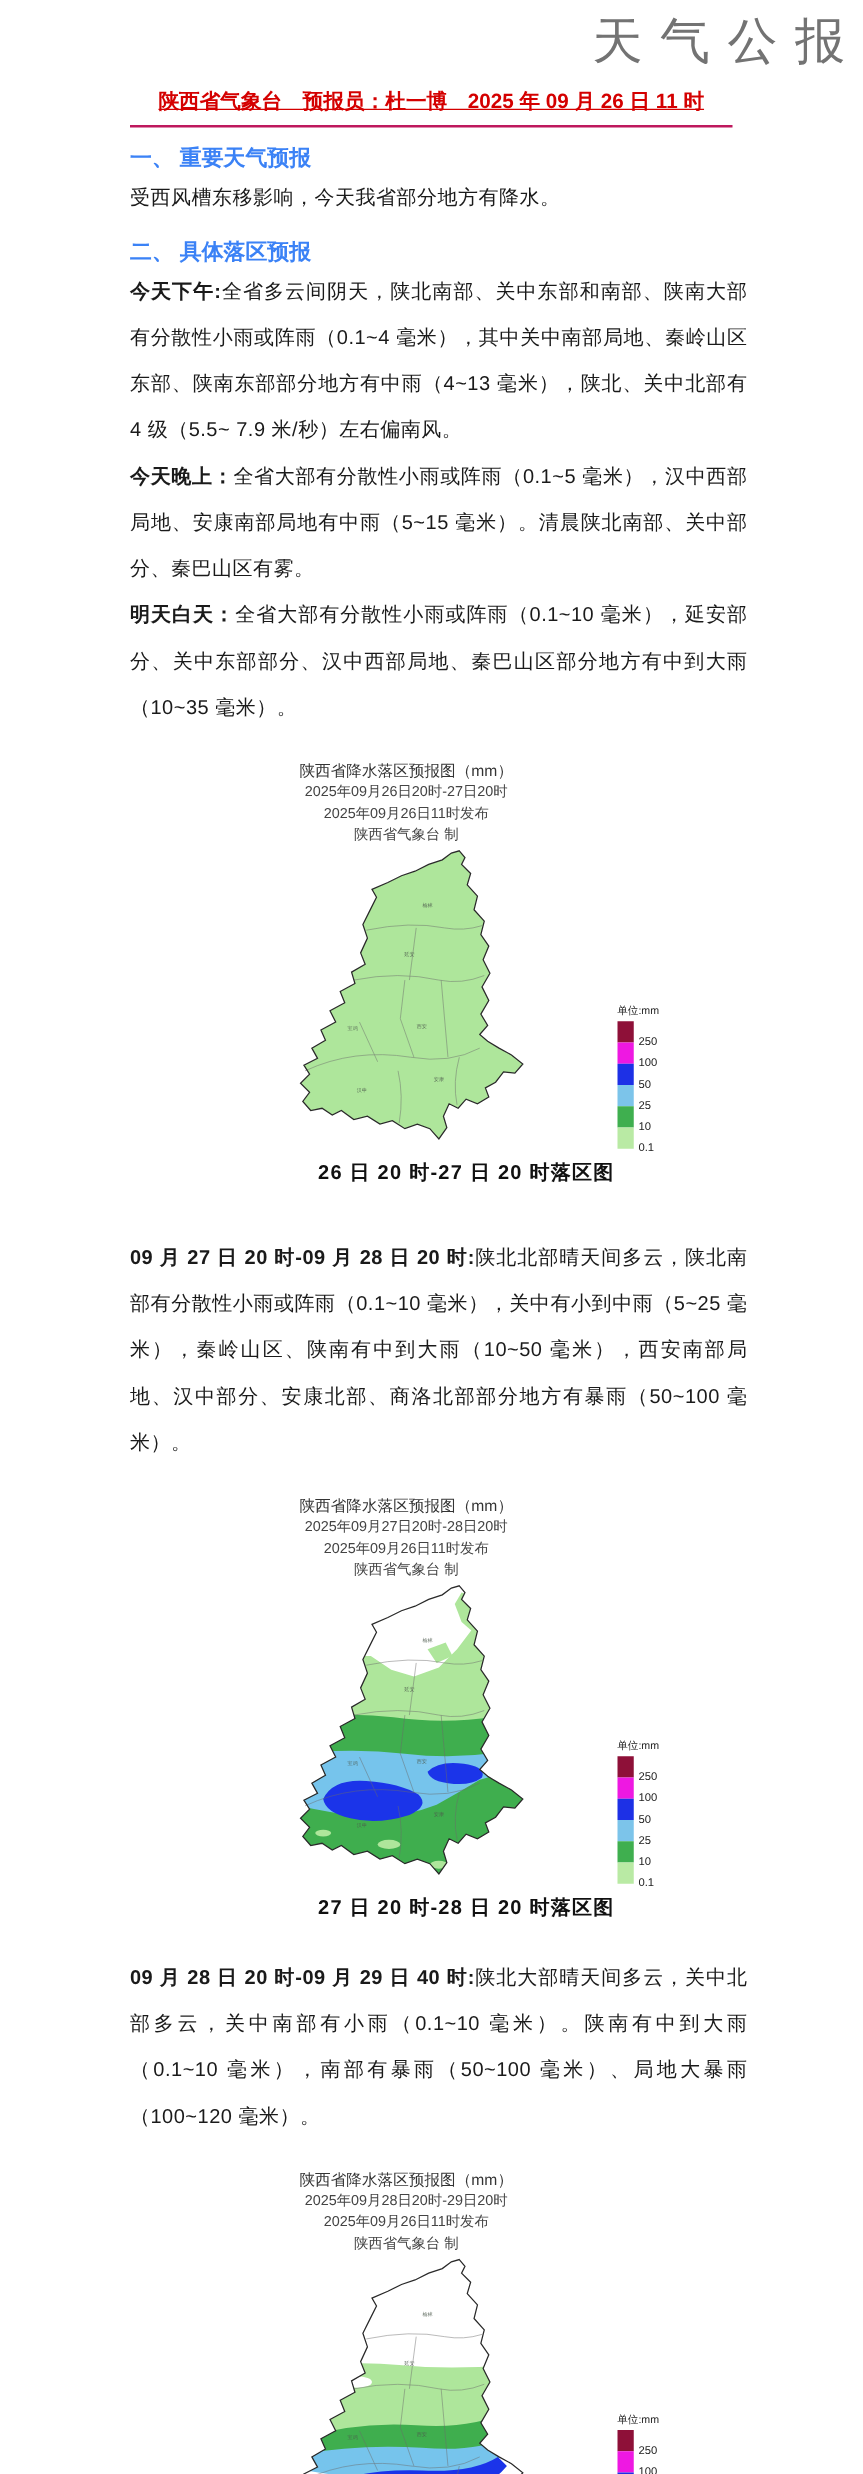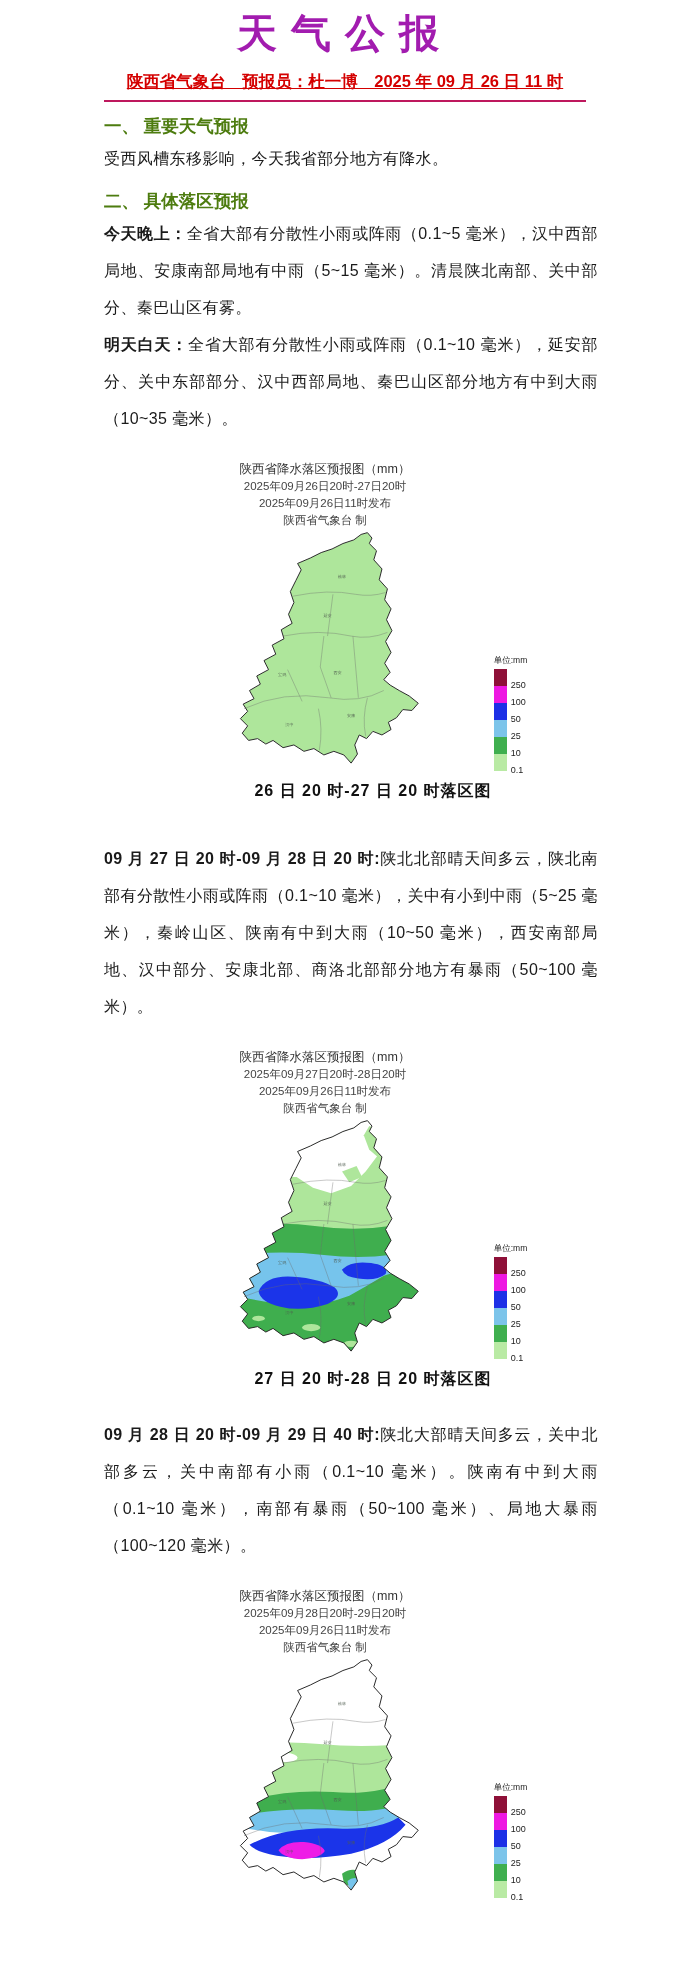--- a/index.html
+++ b/index.html
@@ -1,20 +1,20 @@
 <!DOCTYPE html>
 <html><head>
 <meta charset="utf-8">
 <style>
   html,body{margin:0;padding:0;background:#fff;}
   .page{width:690px;background:#fff;font-family:"Liberation Sans","DejaVu Sans",sans-serif;color:#1a1a1a;overflow:hidden;}
-  .doc-title{margin:10px 0 0 0;text-align:center;color:#a21caf;font-size:40px;font-weight:700;letter-spacing:14px;line-height:46px;}
+  .doc-title{margin:10px 0 0 0;text-align:right;color:#737373;font-size:40px;font-weight:400;letter-spacing:14px;line-height:46px;}
   .byline{margin:12px 104px 0 104px;text-align:center;color:#d40000;font-weight:bold;font-size:16.5px;line-height:26px;padding-bottom:6px;border-bottom:2px solid #be185d;text-decoration:underline;}
   .content{padding:0 92px 14px 104px;}
-  .sec-head{margin:10px 0 0 0;font-size:17.5px;font-weight:bold;line-height:28px;color:#4d7c0f;}
+  .sec-head{margin:10px 0 0 0;font-size:17.5px;font-weight:bold;line-height:28px;color:#3b82f6;}
   .body-text{margin:0;font-size:16px;line-height:37px;text-align:justify;letter-spacing:0.4px;}
   .body-text b{font-weight:bold;}
   .map-block{margin:0;padding:0;}
   .map-head{width:440px;margin:0 auto;transform:translateX(-26px);text-align:center;color:#3c3c3c;}
   .mh1{font-size:12.5px;line-height:17px;color:#333;margin-top:24px;}
   .mh2{font-size:11.5px;line-height:17px;color:#444;}
   .map-figure{display:flex;justify-content:center;align-items:flex-start;padding-left:58px;height:245px;gap:36px;}
   .map-svg{width:209px;height:245px;flex:0 0 auto;}
   .legend{margin:126px 0 0 16px;flex:0 0 auto;}
   .legend-title{font-size:8.5px;color:#222;margin-bottom:2px;}
@@ -65,20 +65,21 @@
 
   <div class="byline">陕西省气象台　预报员：杜一博　2025 年 09 月 26 日 11 时</div>
 
   <div class="content">
 
     <h2 class="sec-head">一、 重要天气预报</h2>
     <p class="body-text"><span>受西风槽东移影响，今天我省部分地方有降水。</span></p>
 
     <h2 class="sec-head">二、 具体落区预报</h2>
 
+    <p class="body-text"><b>今天下午:</b><span>全省多云间阴天，陕北南部、关中东部和南部、陕南大部有分散性小雨或阵雨（0.1~4 毫米），其中关中南部局地、秦岭山区东部、陕南东部部分地方有中雨（4~13 毫米），陕北、关中北部有 4 级（5.5~ 7.9 米/秒）左右偏南风。</span></p>
     <p class="body-text"><b>今天晚上：</b><span>全省大部有分散性小雨或阵雨（0.1~5 毫米），汉中西部局地、安康南部局地有中雨（5~15 毫米）。清晨陕北南部、关中部分、秦巴山区有雾。</span></p>
     <p class="body-text"><b>明天白天：</b><span>全省大部有分散性小雨或阵雨（0.1~10 毫米），延安部分、关中东部部分、汉中西部局地、秦巴山区部分地方有中到大雨（10~35 毫米）。</span></p>
 
     <figure class="map-block">
       <div class="map-head">
         <div class="mh1">陕西省降水落区预报图（mm）</div>
         <div class="mh2">2025年09月26日20时-27日20时</div>
         <div class="mh2">2025年09月26日11时发布</div>
         <div class="mh2">陕西省气象台  制</div>
       </div>

